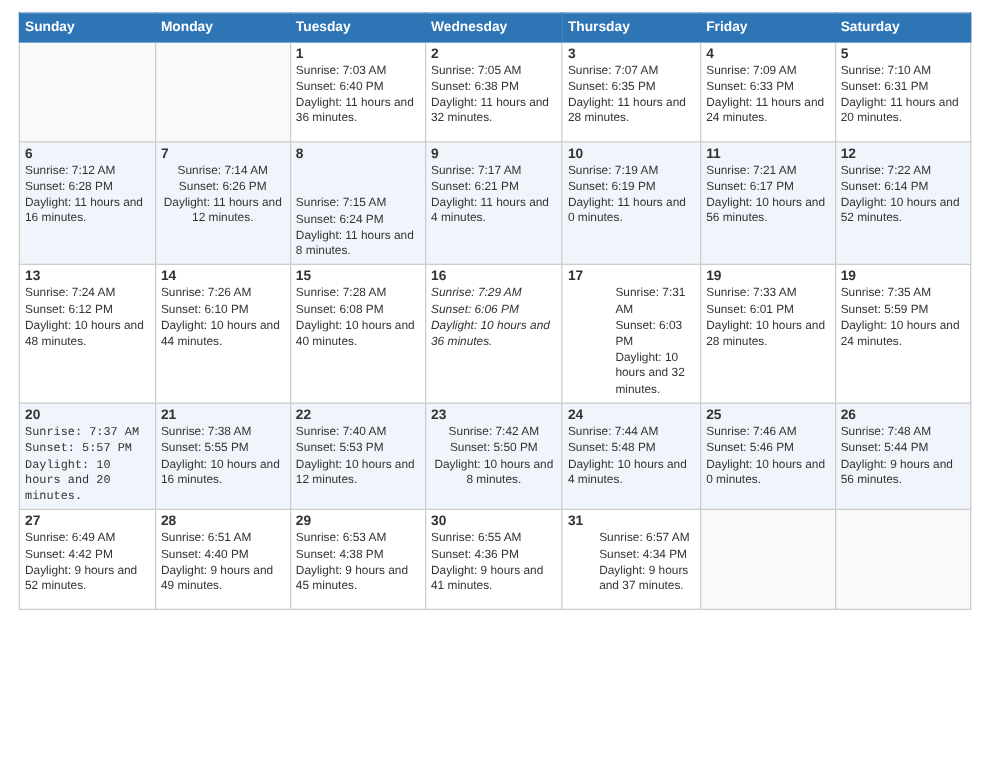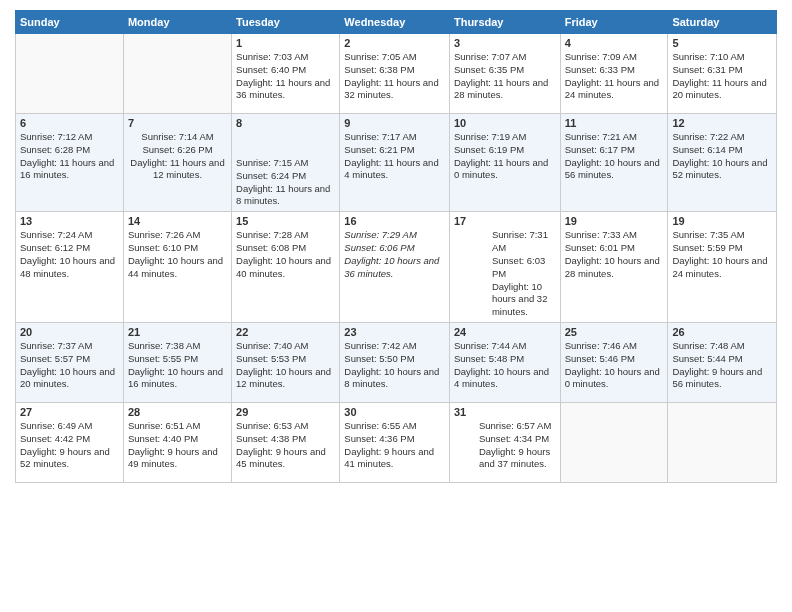--- a/index.html
+++ b/index.html
@@ -223,39 +223,39 @@
           <td>
             <span class="day-number">19</span>
             <div class="day-info" style="white-space: pre-line;">Sunrise: 7:35 AM
 Sunset: 5:59 PM
 Daylight: 10 hours and 24 minutes.</div>
           </td>
         </tr>
         <tr>
           <td>
             <span class="day-number">20</span>
-            <div class="day-info" style="white-space: pre-line;">Sunrise: 7:37 AM
+            <div class="day-info" style="white-space: pre-line; font-family: Liberation Mono, monospace;">Sunrise: 7:37 AM
 Sunset: 5:57 PM
 Daylight: 10 hours and 20 minutes.</div>
           </td>
           <td>
             <span class="day-number">21</span>
             <div class="day-info" style="white-space: pre-line;">Sunrise: 7:38 AM
 Sunset: 5:55 PM
 Daylight: 10 hours and 16 minutes.</div>
           </td>
           <td>
             <span class="day-number">22</span>
             <div class="day-info" style="white-space: pre-line;">Sunrise: 7:40 AM
 Sunset: 5:53 PM
 Daylight: 10 hours and 12 minutes.</div>
           </td>
           <td>
             <span class="day-number">23</span>
-            <div class="day-info" style="white-space: pre-line;">Sunrise: 7:42 AM
+            <div class="day-info" style="white-space: pre-line; text-align: center;">Sunrise: 7:42 AM
 Sunset: 5:50 PM
 Daylight: 10 hours and 8 minutes.</div>
           </td>
           <td>
             <span class="day-number">24</span>
             <div class="day-info" style="white-space: pre-line;">Sunrise: 7:44 AM
 Sunset: 5:48 PM
 Daylight: 10 hours and 4 minutes.</div>
           </td>
           <td>

